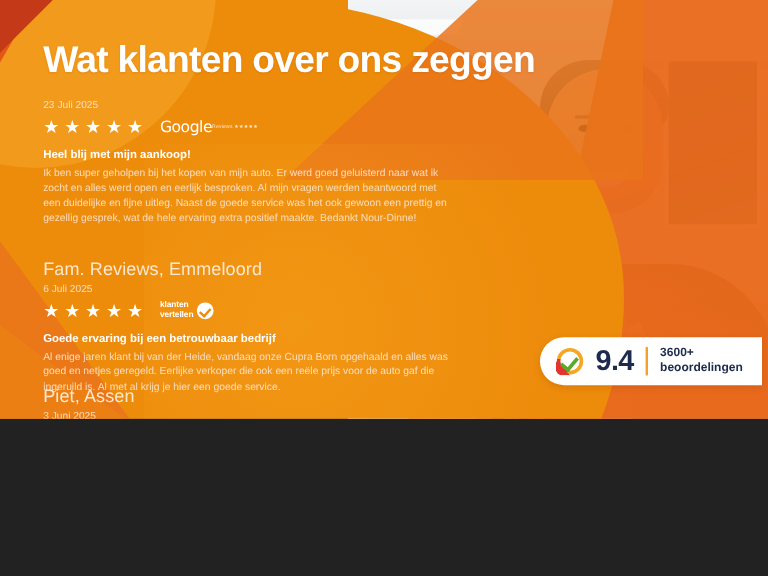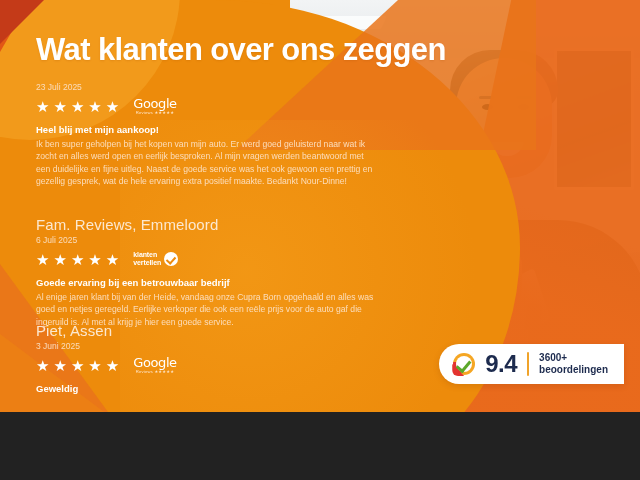--- a/index.html
+++ b/index.html
@@ -3,21 +3,21 @@
 <meta charset="utf-8">
 <style>
   html, body {
     margin: 0;
     padding: 0;
     background: #222;
   }
   #stage {
     position: relative;
     width: 640px;
-    height: 412px;
+    height: 349px;
     overflow: hidden;
     font-family: "Liberation Sans", sans-serif;
     background: #737373;
     -webkit-font-smoothing: antialiased;
   }
 
   
   .bg-base {
     position: absolute;
     inset: 0;
@@ -358,21 +358,21 @@
     color: #FFFFFF;
     font-size: 15px;
     line-height: 15px;
     letter-spacing: 0;
   }
   .stars span { display: block; }
 
   
   .google-mark {
     display: flex;
-    flex-direction: column;
+    flex-direction: row;
     align-items: center;
     line-height: 1;
   }
   .google-word {
     font-size: 13px;
     color: #FFFFFF;
     font-family: "DejaVu Sans", sans-serif;
     letter-spacing: -.4px;
     line-height: 13px;
   }
@@ -426,21 +426,21 @@
     font-size: 8.6px;
     line-height: 12.4px;
     color: #FDE3C8;
     opacity: .92;
     max-width: 344px;
   }
 
   
   .score-badge {
     position: absolute;
-    right: 16px;
+    right: 5px;
     bottom: 28px;
     height: 40px;
     background: #FFFFFF;
     border-radius: 20px 0 0 20px;
     display: flex;
     align-items: center;
     padding: 0 16px 0 14px;
     gap: 10px;
     box-shadow: 0 2px 6px rgba(120,50,0,.18);
   }

